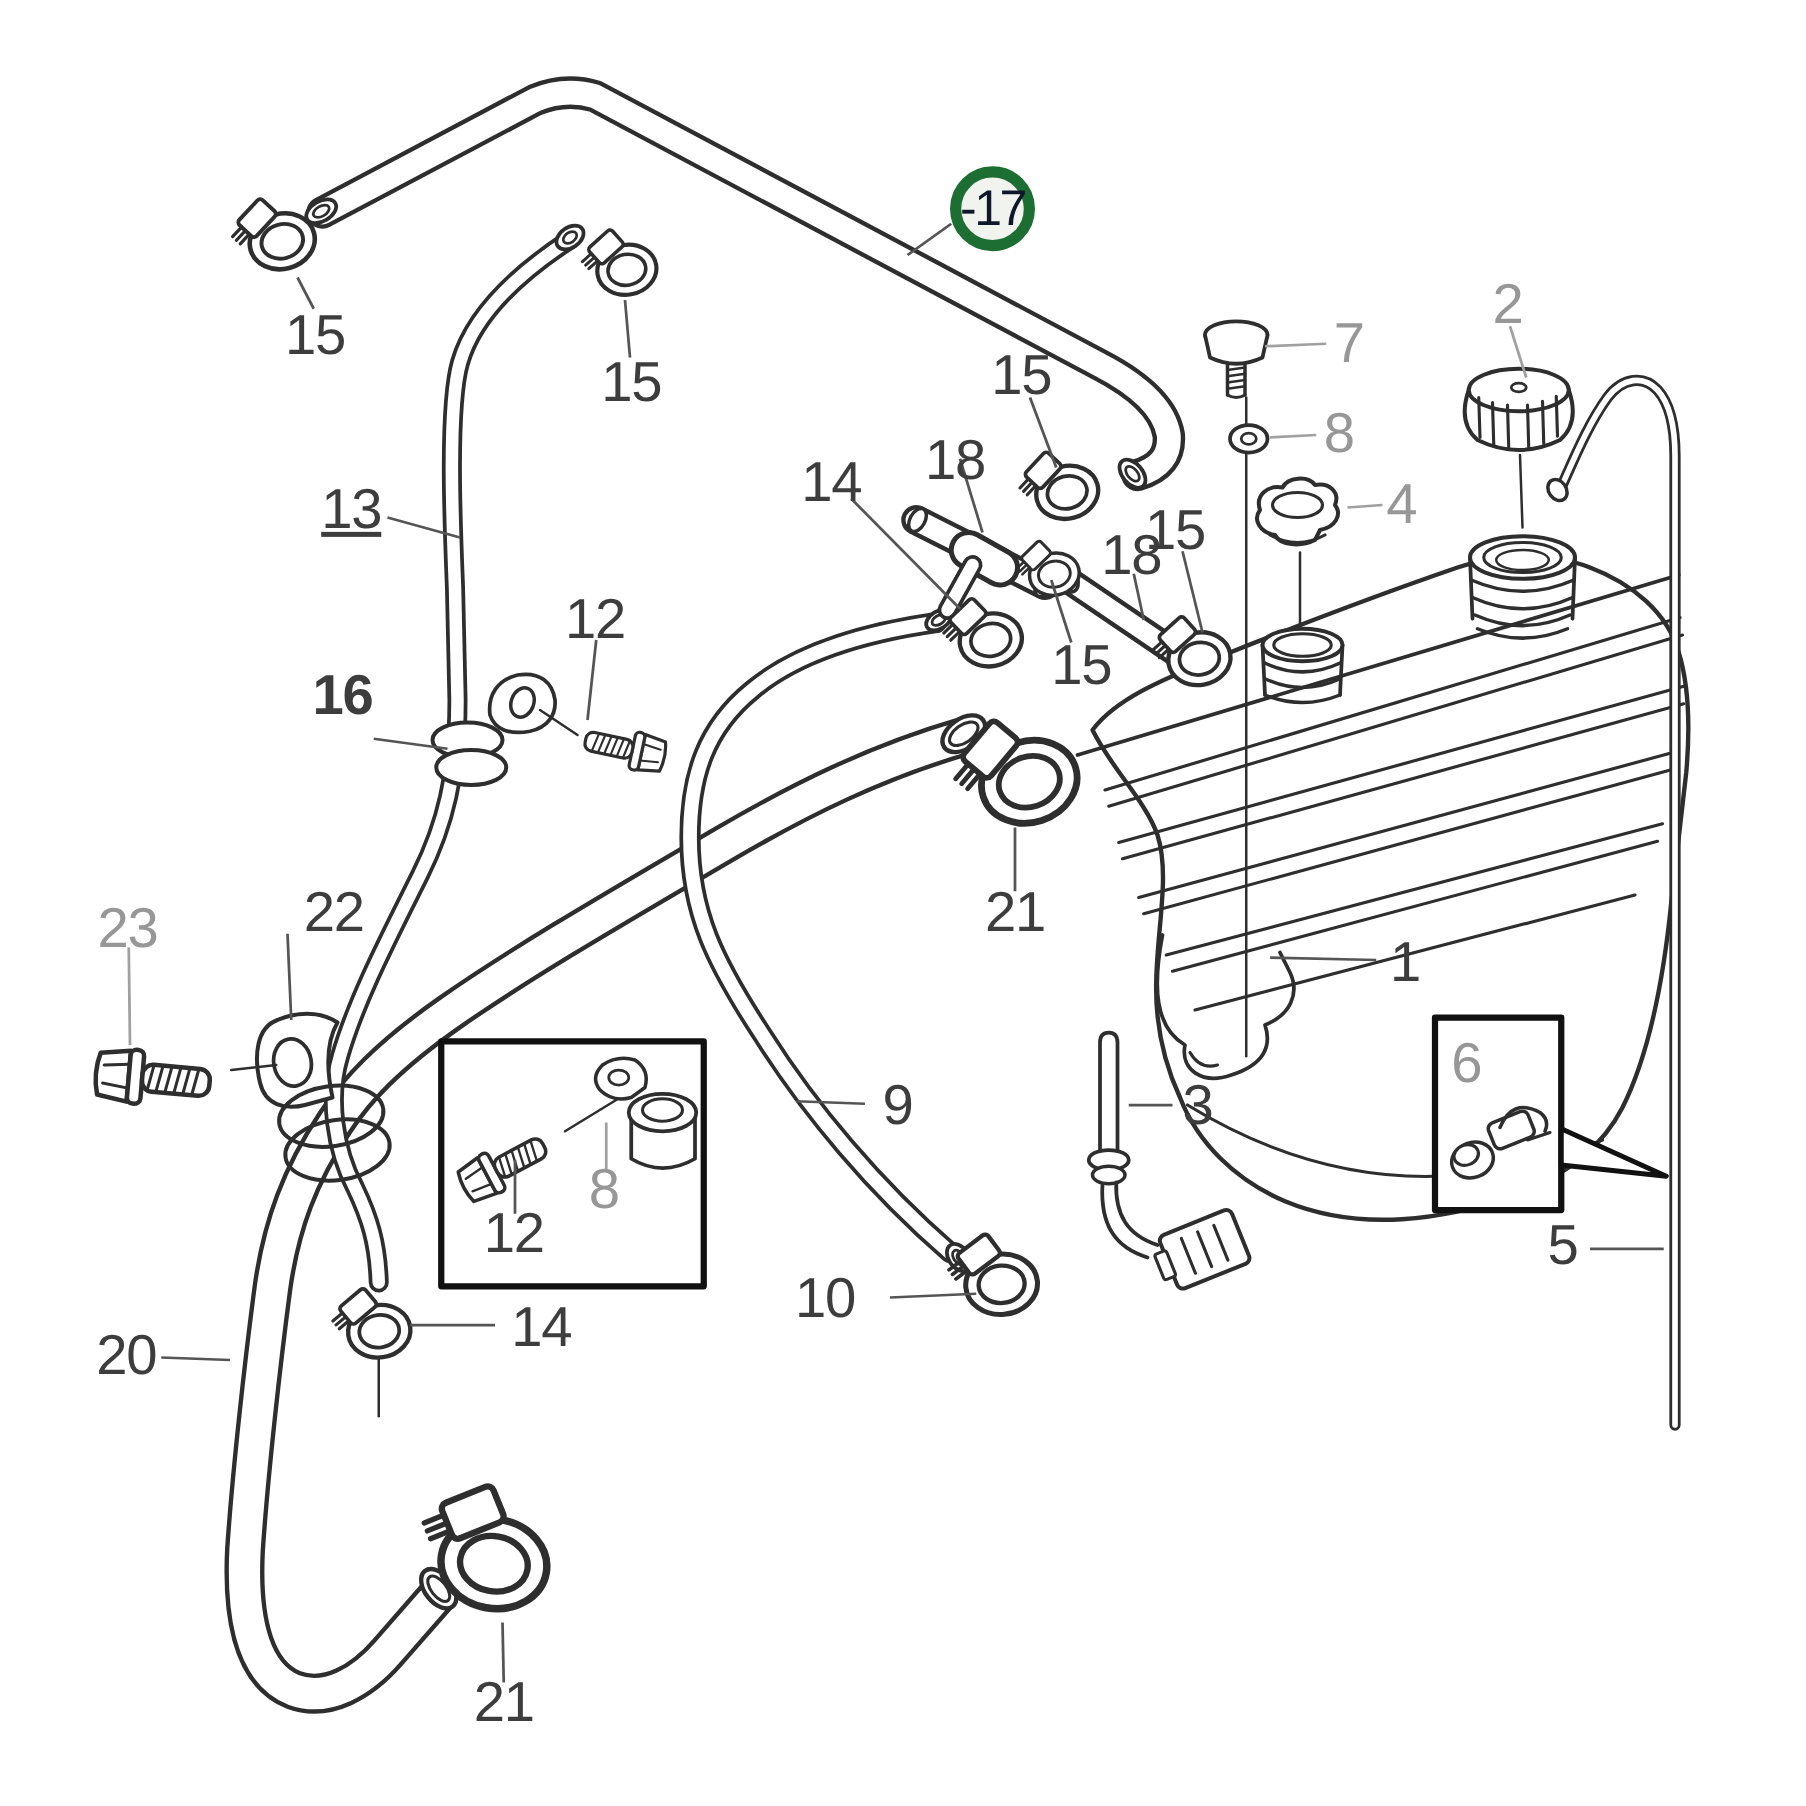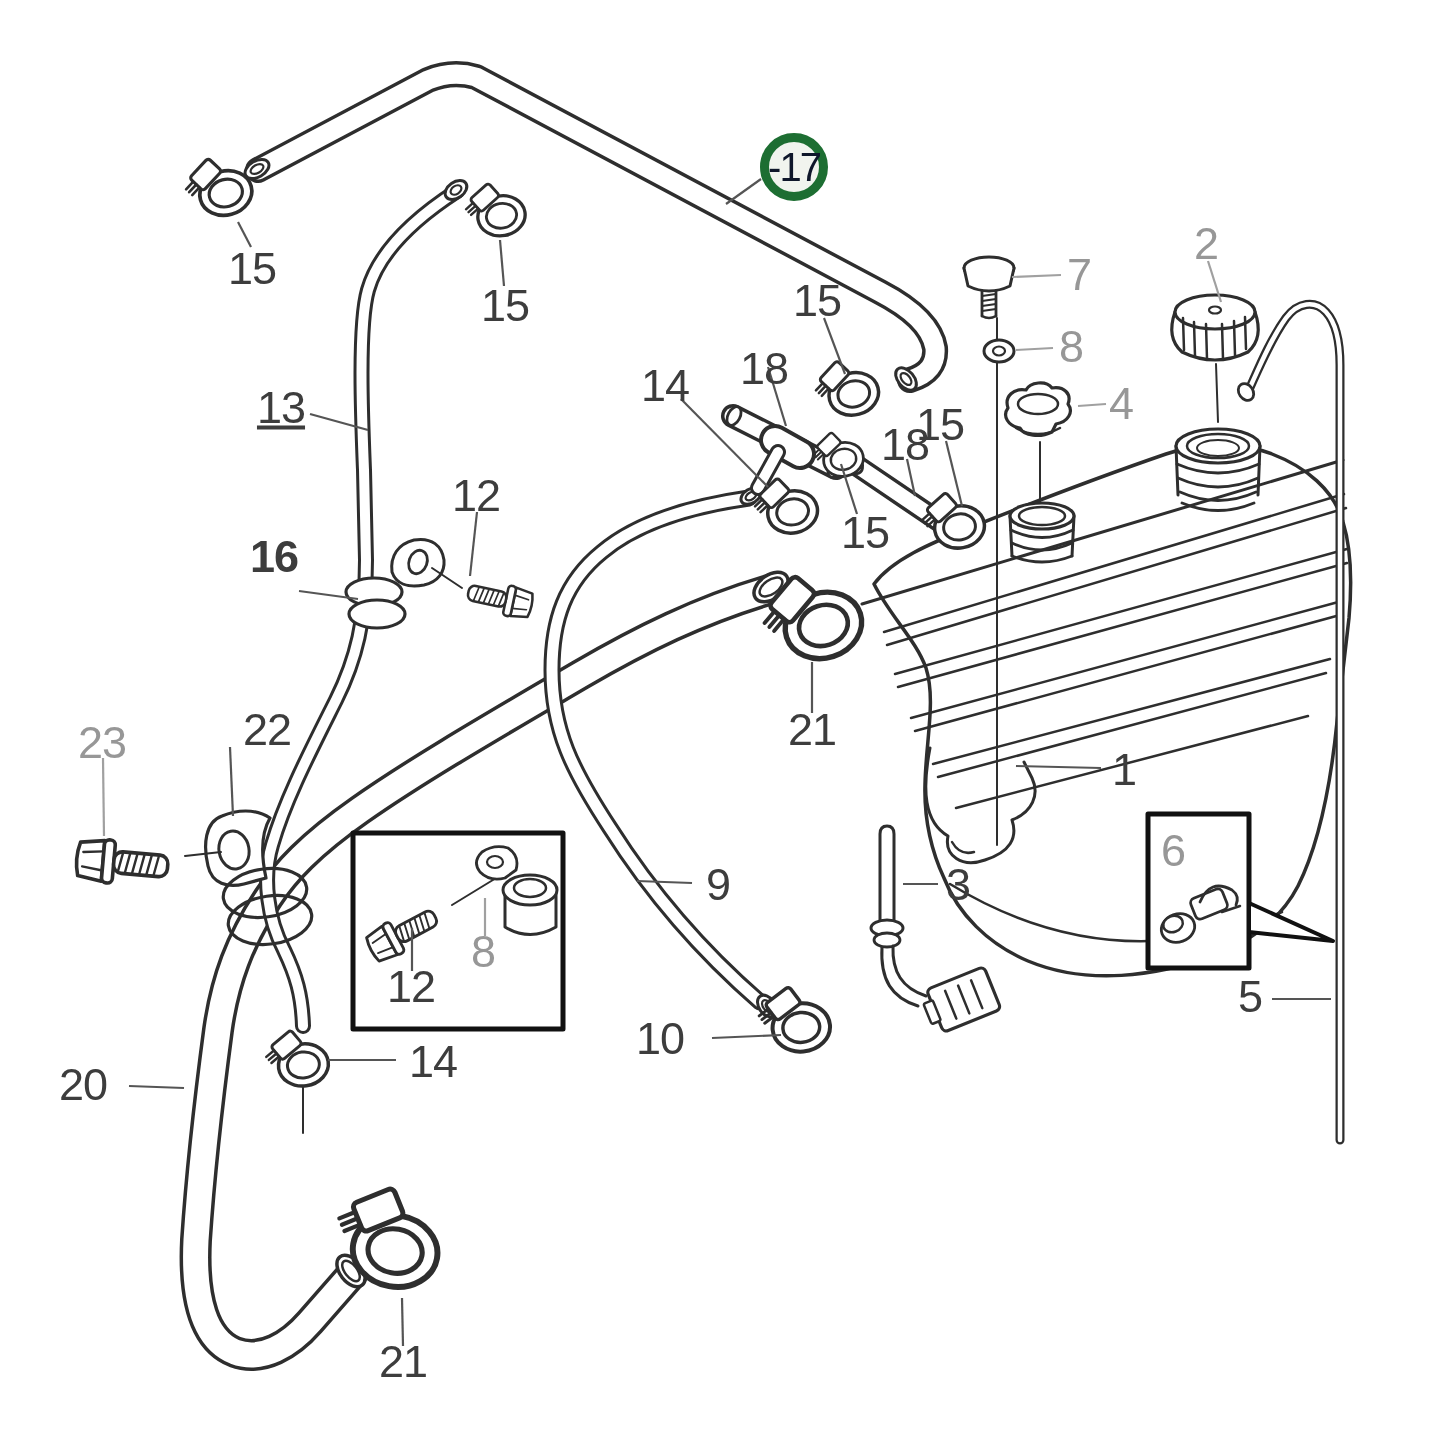--- a/index.html
+++ b/index.html
@@ -323,19 +323,19 @@
       <div class="label dark" style="left: 812px; top: 729px;">21</div>
       <div class="label dark" style="left: 1124px; top: 769px;">1</div>
       <div class="label dark" style="left: 958px; top: 884px;">3</div>
       <div class="label gray" style="left: 1173px; top: 850px;">6</div>
       <div class="label dark" style="left: 718px; top: 884px;">9</div>
       <div class="label gray" style="left: 483px; top: 951px;">8</div>
       <div class="label dark" style="left: 411px; top: 986px;">12</div>
       <div class="label dark" style="left: 660px; top: 1038px; text-align: center;">10</div>
       <div class="label dark" style="left: 1250px; top: 996px;">5</div>
       <div class="label dark" style="left: 433px; top: 1061px;">14</div>
-      <div class="label dark" style="left: 83px; top: 1084px;">20</div>
+      <div class="label dark" style="left: 101px; top: 1084px;">20</div>
       <div class="label dark" style="left: 403px; top: 1361px;">21</div>
     </div>
 
   <div id="hl-circle" style="left: 760px; top: 133px; border-color: rgb(29, 110, 50); background: rgb(241, 244, 238);">-17</div>
 
 </div>
 
 </body></html>

